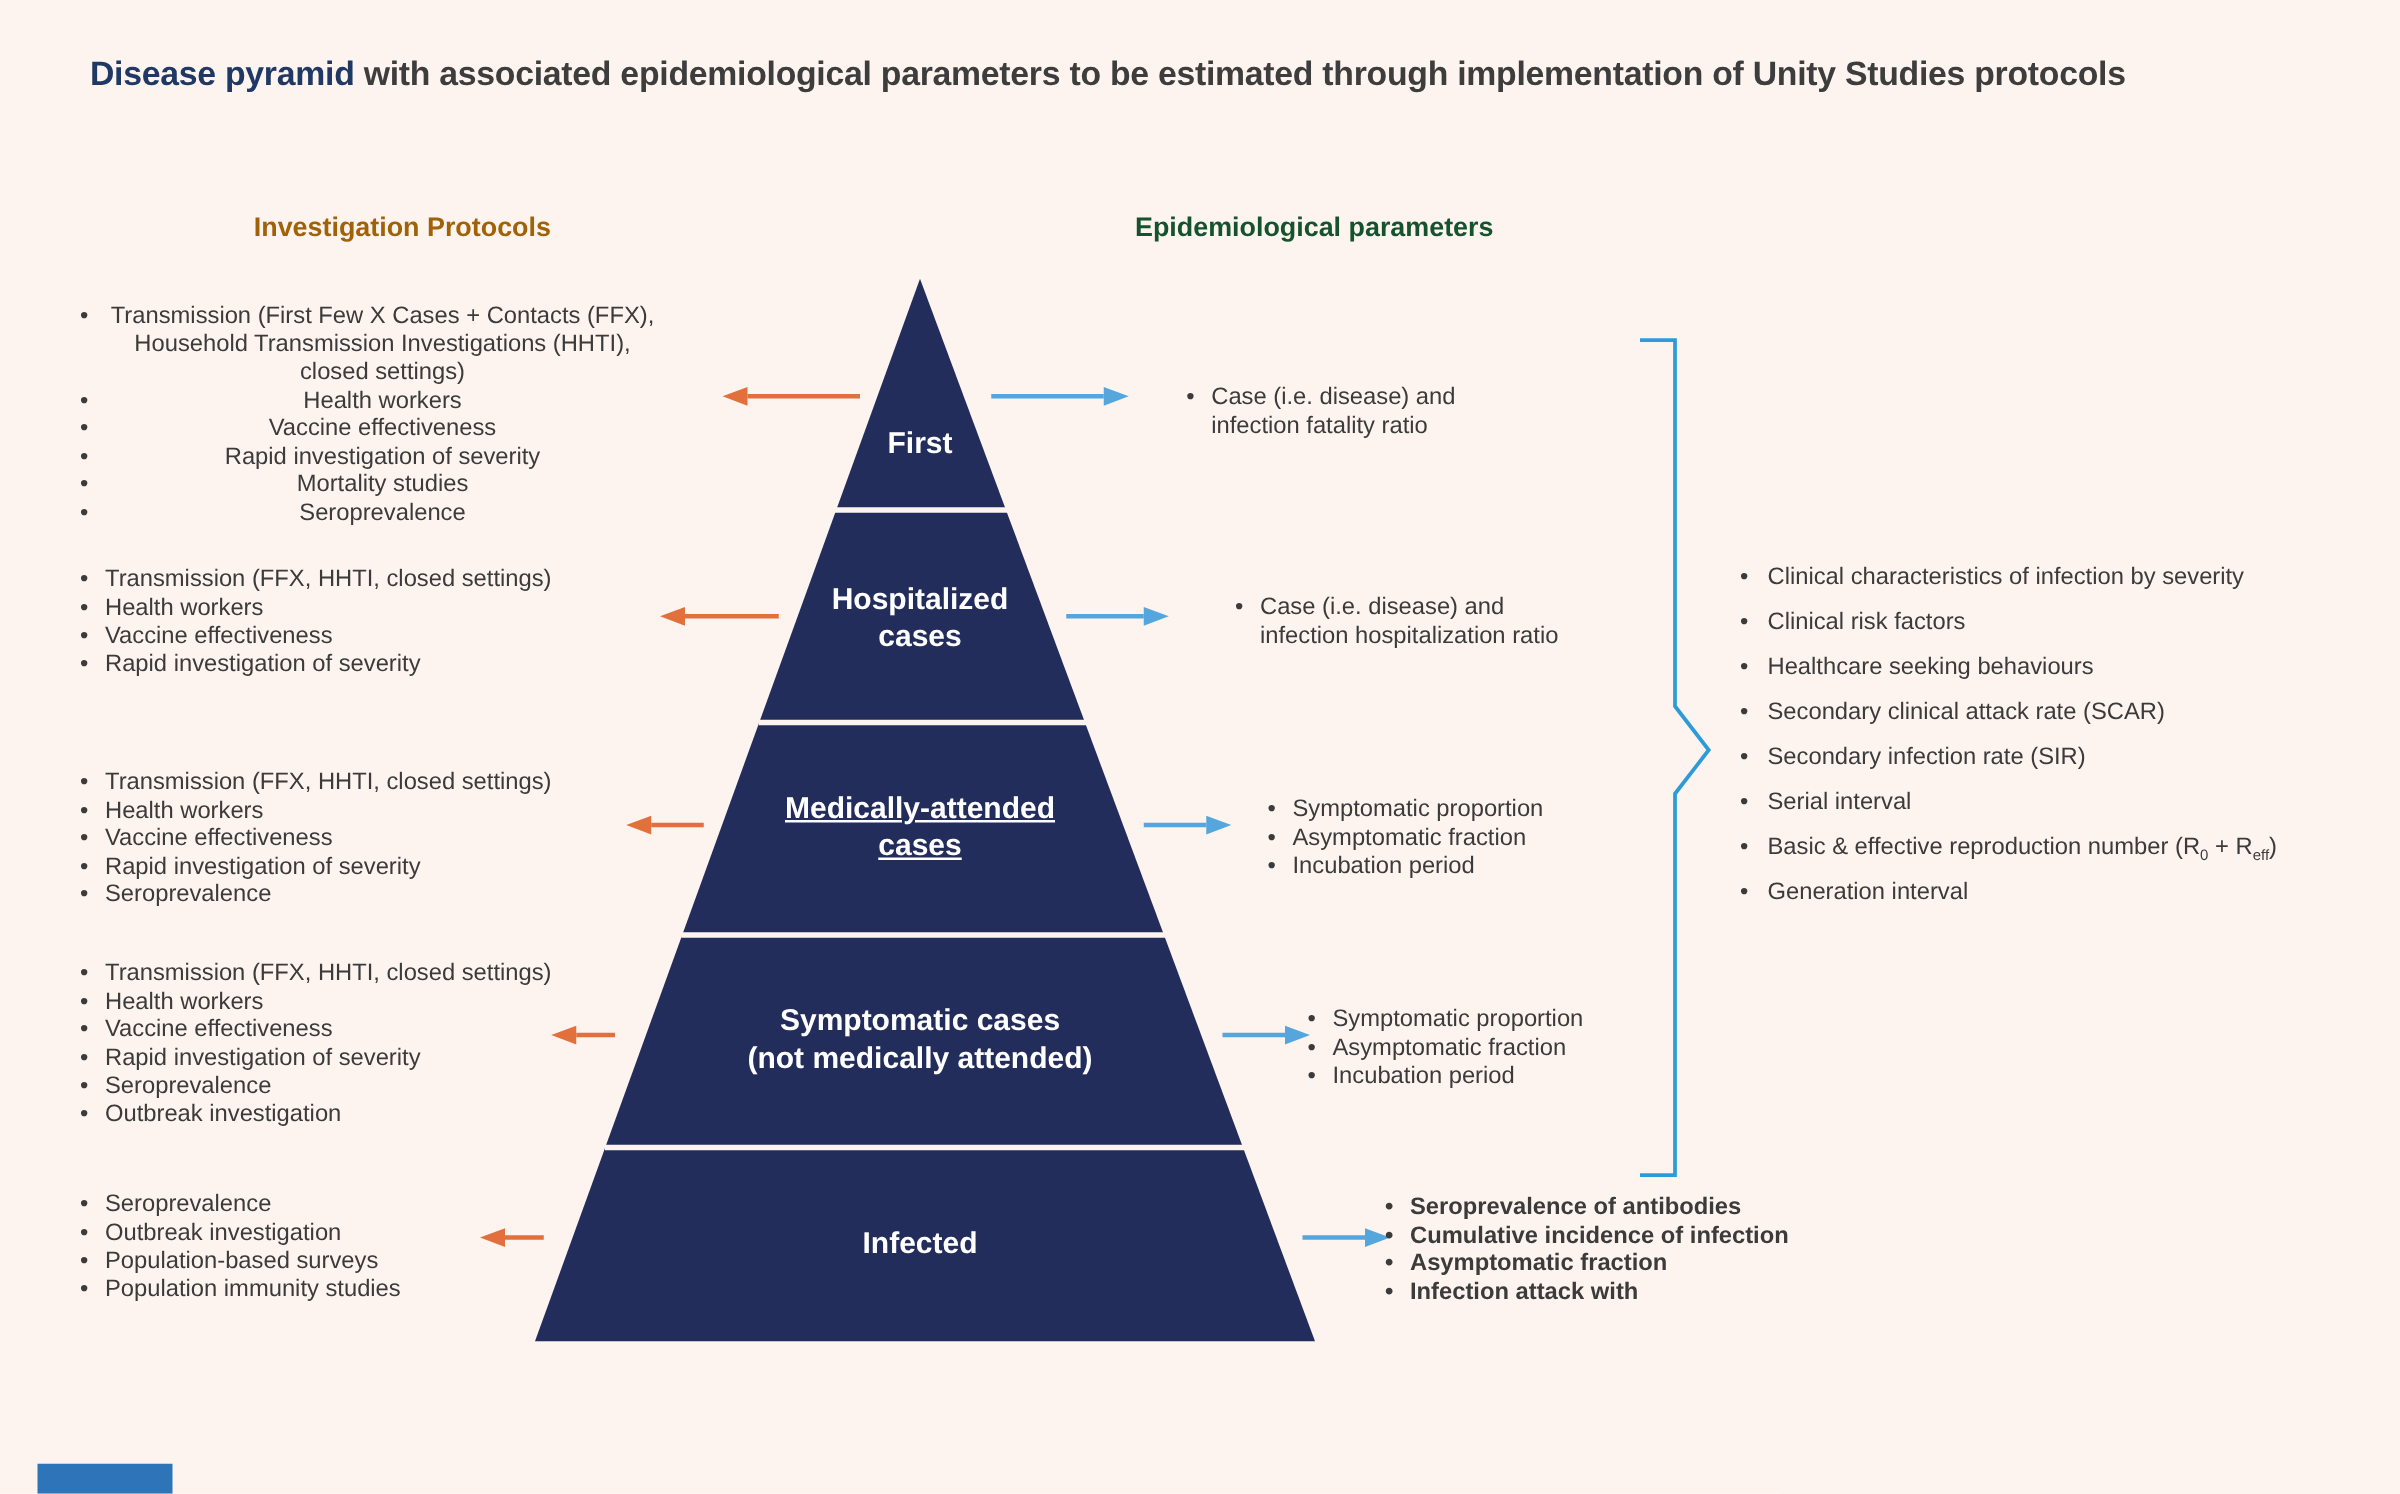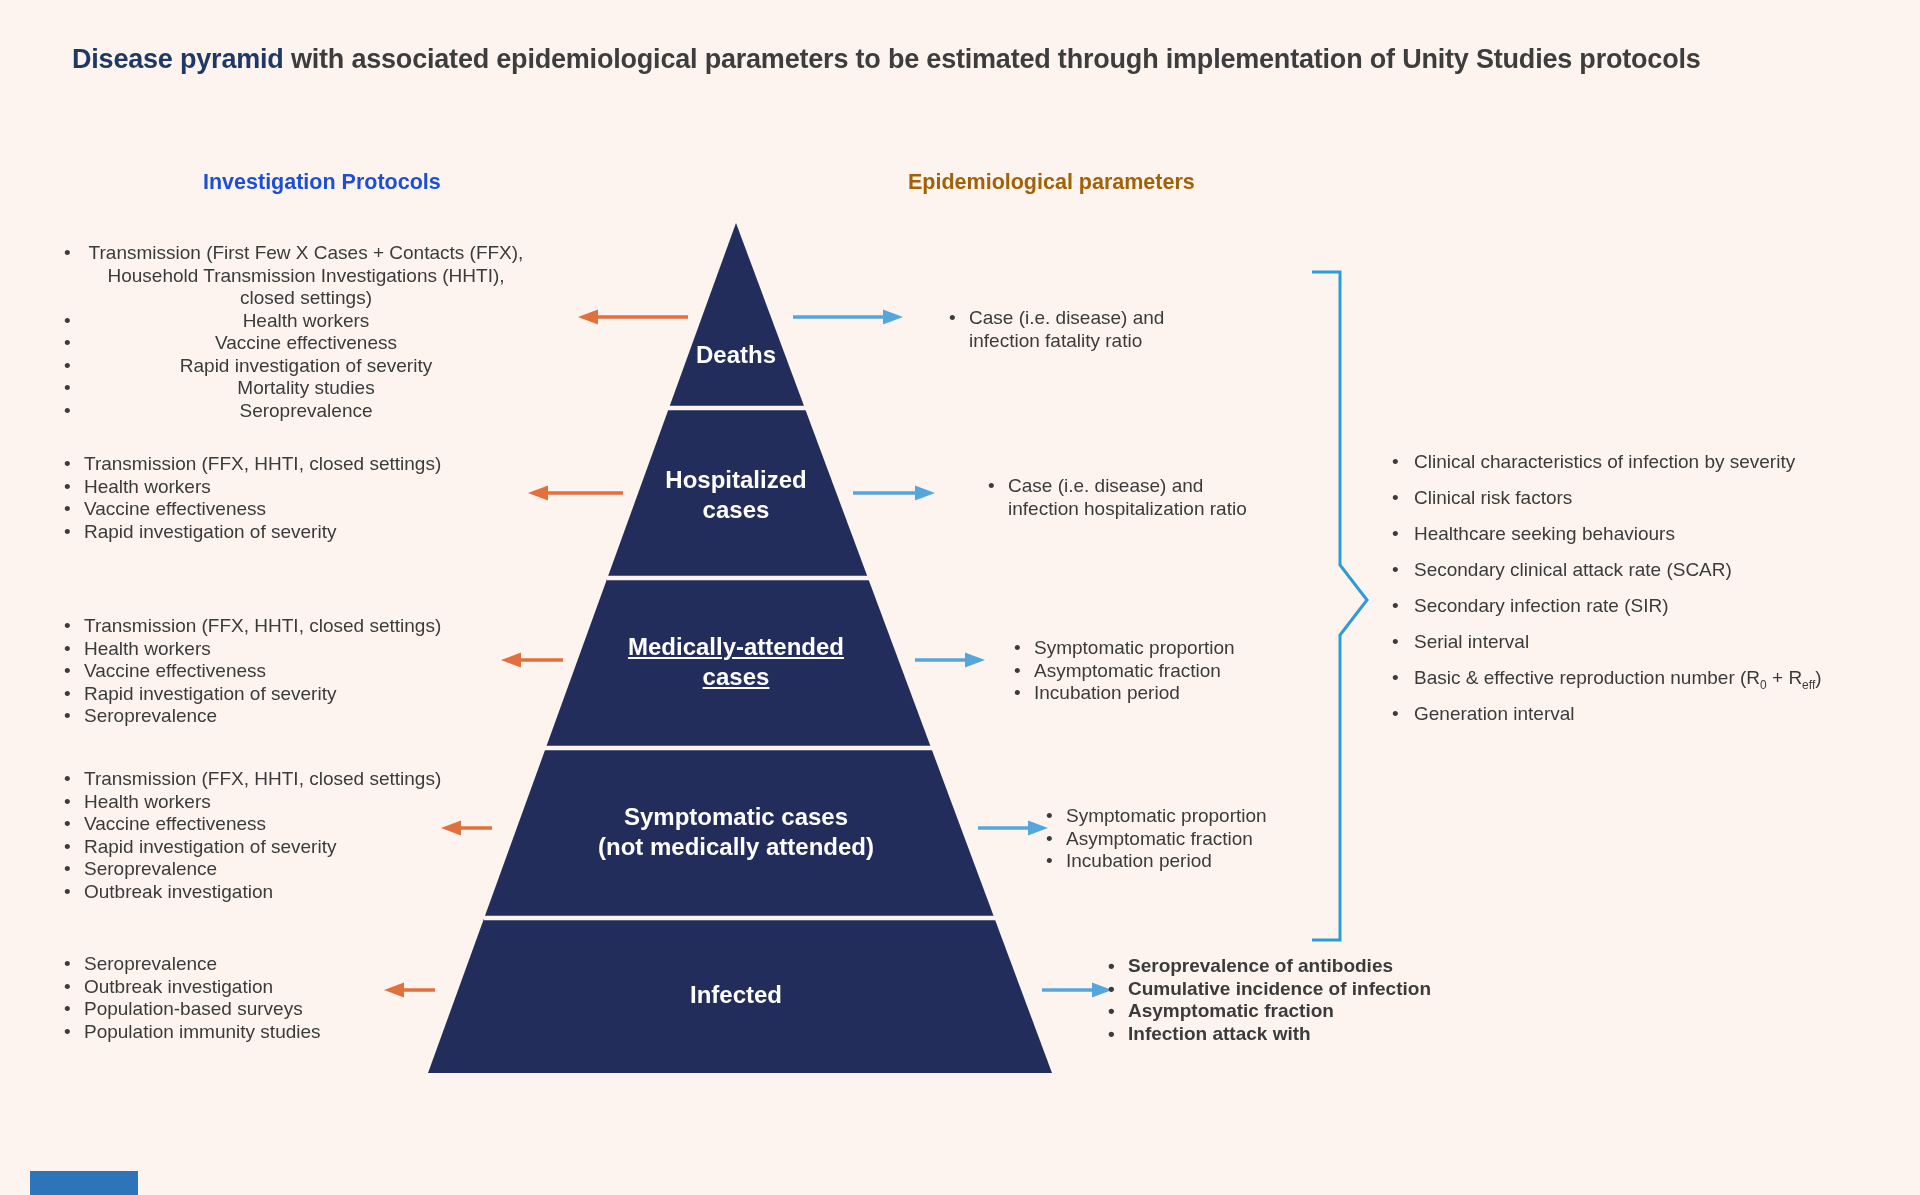--- a/index.html
+++ b/index.html
@@ -9,22 +9,22 @@
     font-family:"Liberation Sans","DejaVu Sans",sans-serif;
   }
   .title{
     position:absolute;left:72px;top:44px;font-size:27px;font-weight:bold;
     letter-spacing:-0.2px;white-space:nowrap;color:#3d3d3d;
   }
   .title .emph{color:#1f3864;}
   .col-header{
     position:absolute;top:170px;font-size:21.5px;font-weight:bold;white-space:nowrap;
   }
-  .col-header.orange{left:203px;color:#1d4ed8;}
-  .col-header.blue{left:908px;color:#a16207;}
+  .col-header.orange{left:203px;color:#a16207;}
+  .col-header.blue{left:908px;color:#14532d;}
   .svg-layer{position:absolute;left:0;top:0;width:1920px;height:1195px;pointer-events:none;}
   .level-label{
     position:absolute;left:736px;transform:translateX(-50%);
     color:#ffffff;font-size:24px;font-weight:bold;line-height:30px;
     text-align:center;white-space:pre-line;
   }
   ul.blist{
     position:absolute;margin:0;padding:0;list-style:none;
     font-size:19px;line-height:22.5px;
   }
@@ -99,21 +99,21 @@
       </g>
       <g>
         <line x1="1042" y1="990" x2="1092" y2="990"></line>
           <polygon points="1092,982.5 1092,997.5 1112,990" stroke="none"></polygon>
       </g>
     </g>
 
     <path d="M1312 272 L1340 272 L1340 565 L1367 600 L1340 635 L1340 940 L1312 940" fill="none" stroke="#2e9bd9" stroke-width="3"></path>
   </svg>
 
-  <div class="level-label" style="top:340px;">Deaths</div>
+  <div class="level-label" style="top:340px;">First</div>
   <div class="level-label" style="top:465px;">Hospitalized
 cases</div>
   <div class="level-label" style="top:632px;text-decoration:underline;">Medically-attended
 cases</div>
   <div class="level-label" style="top:802px;">Symptomatic cases
 (not medically attended)</div>
   <div class="level-label" style="top:980px;">Infected</div>
 
   <ul class="blist" style="left:58px;top:242px;width:470px;text-align:center;">
 

